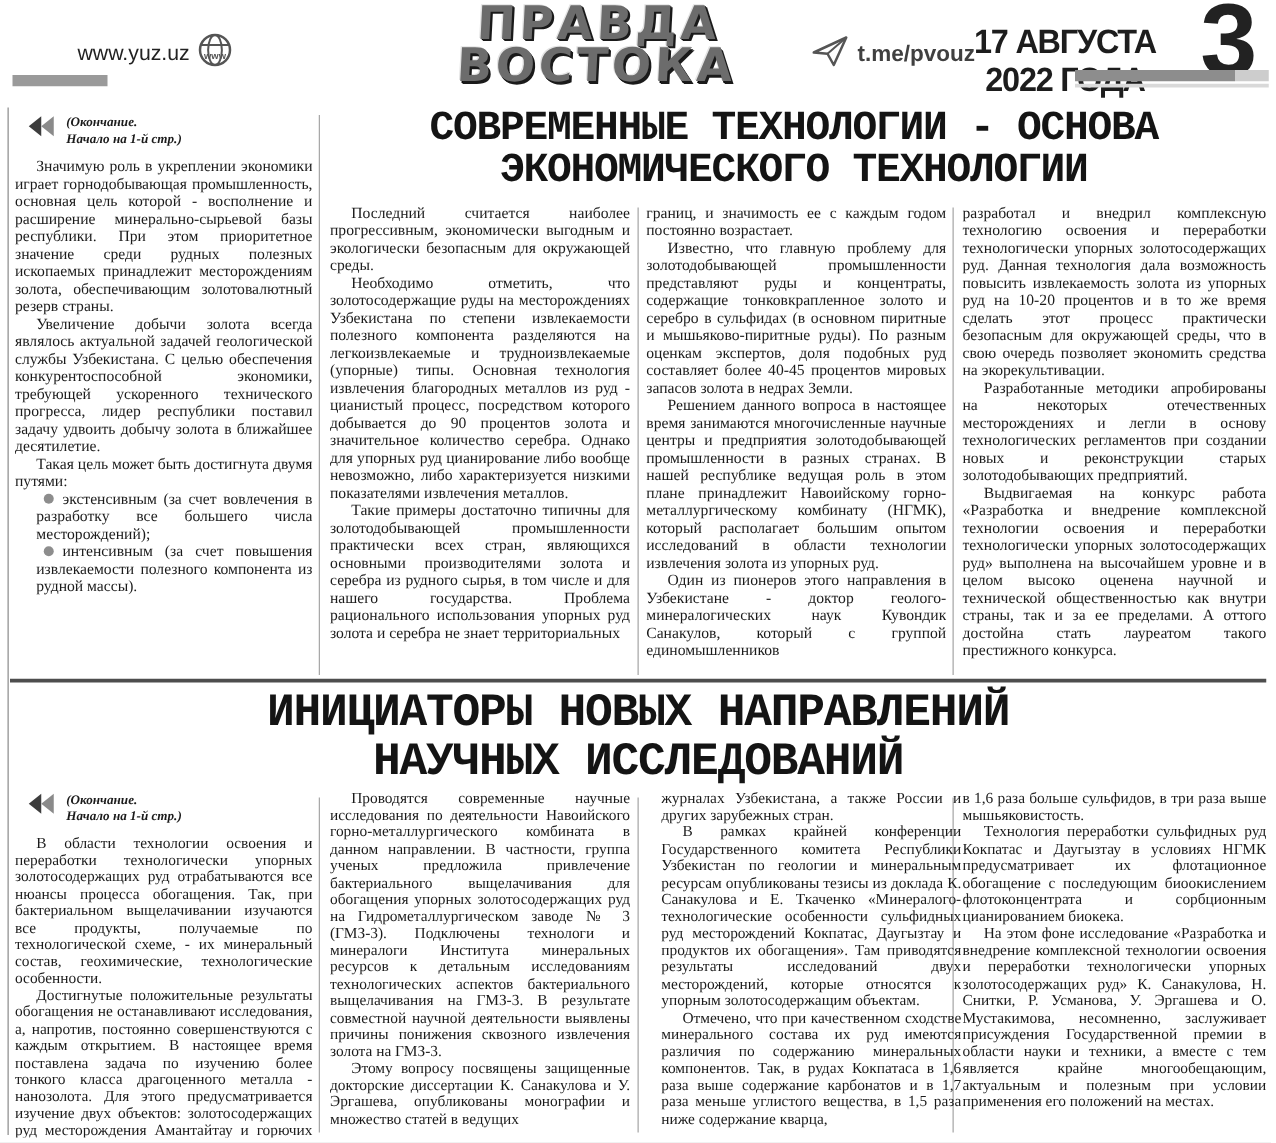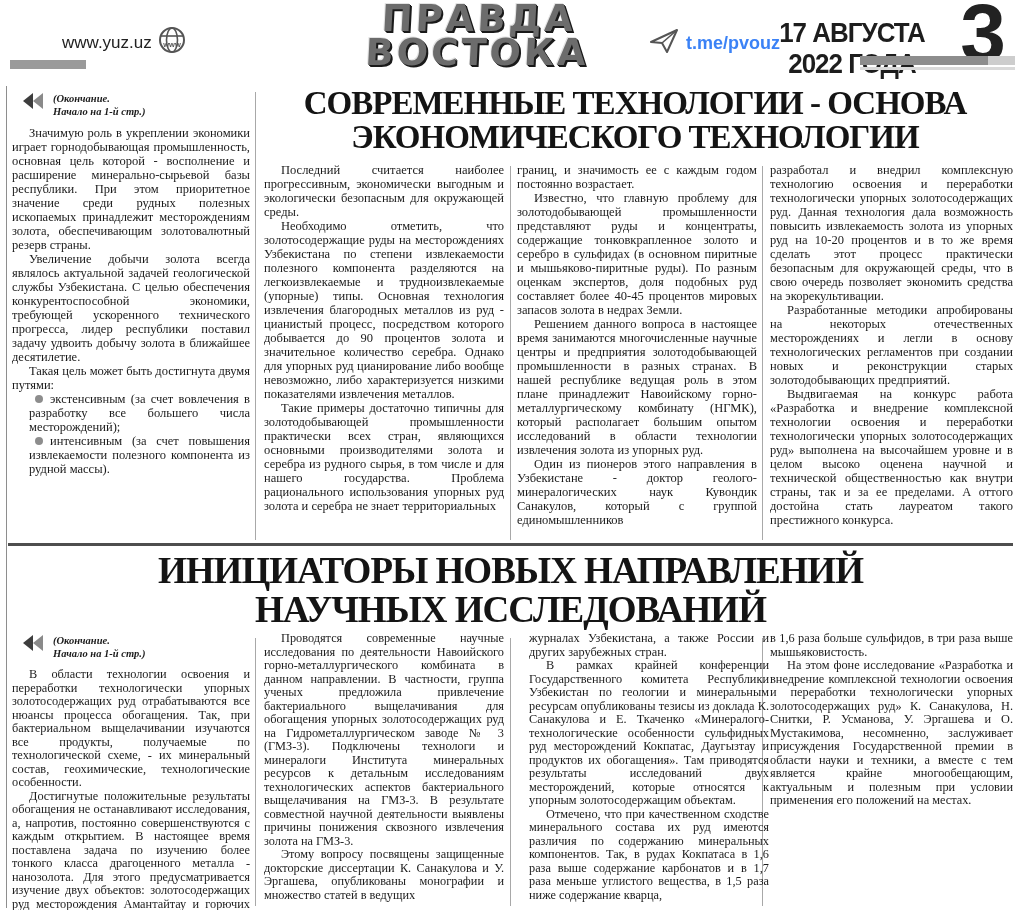--- a/index.html
+++ b/index.html
@@ -8,33 +8,33 @@
   
   .hdr-site{position:absolute;left:62px;top:33px;font-family:"Liberation Sans",sans-serif;
             font-weight:normal;font-size:17px;color:#222;}
   .globe{position:absolute;left:158px;top:26px;text-decoration:underline;}
   .logo{position:absolute;left:318px;top:2px;width:320px;text-align:center;
         font-family:"DejaVu Sans",sans-serif;font-weight:bold;line-height:.92;
         font-size:37px;letter-spacing:3px;color:#6c6c6c;transform:skewX(-3deg);
         text-shadow:2px 2px 0 #1a1a1a,-1px -1px 0 #e3e3e3,1px 1px 0 #000;}
   .tg-ic{position:absolute;left:648px;top:26px;}
   .hdr-tg{position:absolute;left:686px;top:33px;font-family:"Liberation Sans",sans-serif;
-          font-weight:bold;font-size:18px;color:#3b82f6;}
+          font-weight:bold;font-size:18px;color:#404040;}
   .hdr-date{position:absolute;left:762px;top:18px;width:180px;text-align:center;
             font-family:"Liberation Sans",sans-serif;font-weight:bold;font-size:27px;
             letter-spacing:-1px;color:#1d1d1d;transform:scaleX(.96);}
   .hdr-page{position:absolute;left:948px;top:-14px;width:70px;text-align:center;
             font-family:"Liberation Sans",sans-serif;font-weight:bold;font-size:82px;color:#222;}
   .bar{position:absolute;}
   
   .vrule{position:absolute;width:1px;background:#a8a8a8;}
   .art-divider{position:absolute;left:8px;top:543px;width:1005px;height:3px;background:#4e4e4e;}
   
   .a-title{position:absolute;text-align:center;font-weight:bold;color:#141414;
-           font-family:Liberation Serif, serif;letter-spacing:-1px;}
+           font-family:Liberation Mono, monospace;letter-spacing:-1px;}
   #a1-title{left:252px;top:86px;width:766px;font-size:33px;line-height:1.04;}
   #a2-title{left:8px;top:552px;width:1005px;font-size:37px;line-height:1.05;}
   
   .col{position:absolute;overflow:hidden;text-align:justify;}
   .a1col{font-size:12.5px;line-height:14px;}
   .a2col{font-size:12.3px;line-height:13.5px;}
   .col p{margin:0;text-indent:17px;}
   .col p.cont{text-indent:0;}
   .col p.bullet{text-indent:0;padding-left:17px;position:relative;}
   .dot{display:inline-block;width:8px;height:8px;border-radius:50%;background:#8d8d8d;
@@ -158,16 +158,17 @@
   </div>
 
   <div class="col a2col" style="left:517px;top:632px;width:240px;height:278px;margin-left:12px;">
     <p class="cont">журналах Узбекистана, а также России и других зарубежных стран.</p>
     <p>В рамках крайней конференции Государственного комитета Республики Узбекистан по геологии и минеральным ресурсам опубликованы тезисы из доклада К. Санакулова и Е. Ткаченко «Минералого-технологические особенности сульфидных руд месторождений Кокпатас, Даугызтау и продуктов их обогащения». Там приводятся результаты исследований двух месторождений, которые относятся к упорным золотосодержащим объектам.</p>
     <p>Отмечено, что при качественном сходстве минерального состава их руд имеются различия по содержанию минеральных компонентов. Так, в рудах Кокпатаса в 1,6 раза выше содержание карбонатов и в 1,7 раза меньше углистого вещества, в 1,5 раза ниже содержание кварца,</p>
   </div>
 
   <div class="col a2col" style="left:770px;top:632px;width:243px;height:278px;">
     <p class="cont">в 1,6 раза больше сульфидов, в три раза выше мышьяковистость.</p>
+    <p>Технология переработки сульфидных руд Кокпатас и Даугызтау в условиях НГМК предусматривает их флотационное обогащение с последующим биоокислением флотоконцентрата и сорбционным цианированием биокека.</p>
     <p>На этом фоне исследование «Разработка и внедрение комплексной технологии освоения и переработки технологически упорных золотосодержащих руд» К. Санакулова, Н. Снитки, Р. Усманова, У. Эргашева и О. Мустакимова, несомненно, заслуживает присуждения Государственной премии в области науки и техники, а вместе с тем является крайне многообещающим, актуальным и полезным при условии применения его положений на местах.</p>
   </div>
 
 </div>
 
 </body></html>

